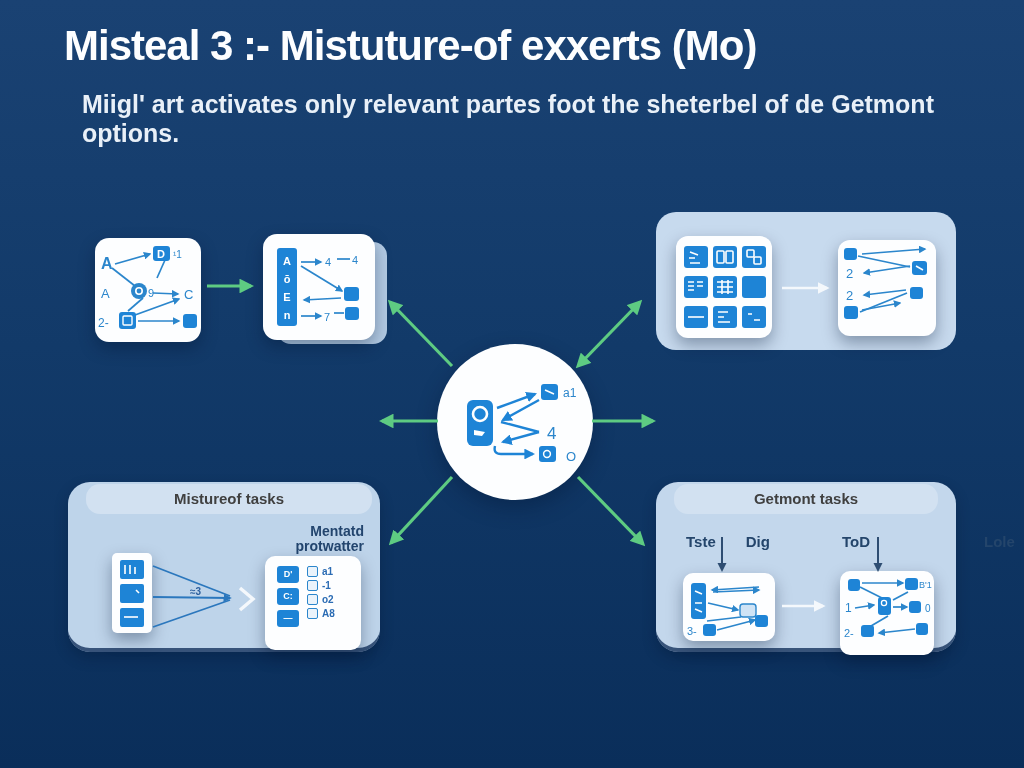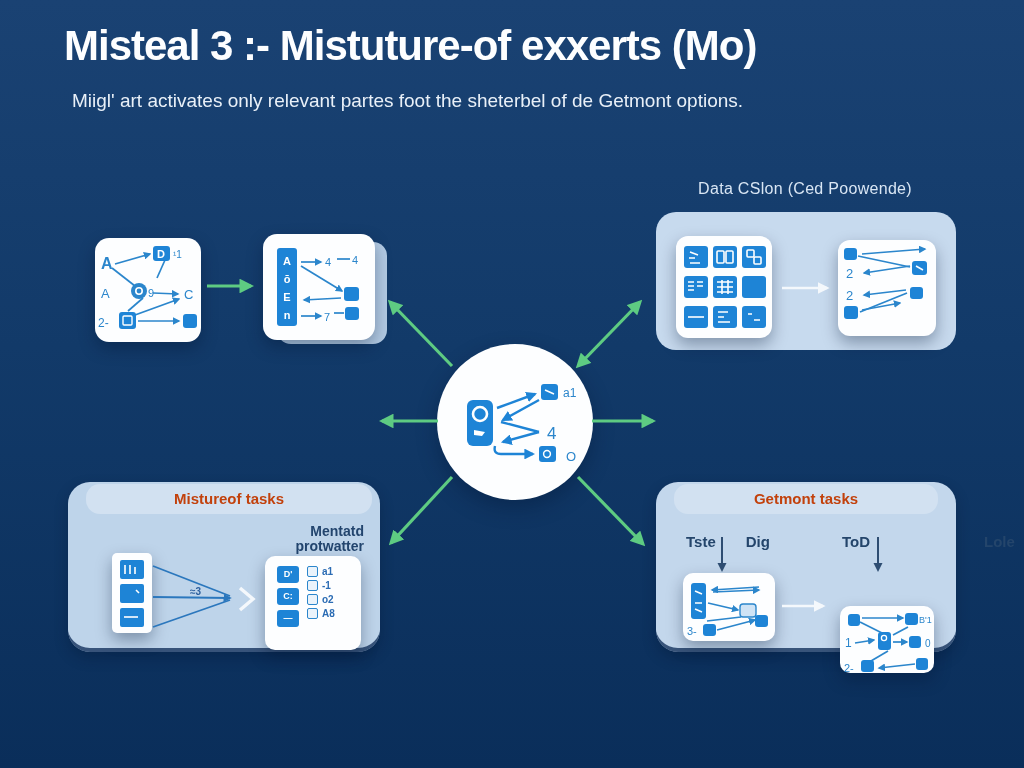--- a/index.html
+++ b/index.html
@@ -1,26 +1,26 @@
 <!DOCTYPE html>
 <html><head>
 <meta charset="utf-8">
 <style>
   html,body{margin:0;padding:0;}
   body{font-family:"Liberation Sans",sans-serif;background:#0a2e5a;}
   .canvas{position:relative;width:1024px;height:768px;overflow:hidden;
           background:linear-gradient(180deg,#1a4273 0%,#123a69 45%,#0a2e5a 100%);}
   .abs{position:absolute;}
   .title{left:64px;top:22px;width:880px;color:#fdfeff;font-size:42px;font-weight:700;letter-spacing:-1px;}
-  .subtitle{left:72px;top:90px;width:860px;color:#e9f0f8;font-size:19px;font-weight:400;}
+  .subtitle{left:82px;top:90px;width:860px;color:#e9f0f8;font-size:25px;font-weight:700;}
   .seclabel{color:#d9e6f4;font-size:16px;text-align:center;letter-spacing:.3px;}
   .whitebox{background:#fdfeff;border-radius:14px;box-shadow:0 7px 16px rgba(3,20,48,.35);}
   .panel{background:#c7daee;border-radius:20px;}
   .panel.dark-edge{box-shadow:inset 0 -5px 0 -1px rgba(10,40,84,.75),0 6px 14px rgba(3,20,48,.3);}
-  .panel-header{background:#d2e1f1;border-radius:14px;color:#c2410c;font-size:15px;font-weight:600;
+  .panel-header{background:#d2e1f1;border-radius:14px;color:#404040;font-size:15px;font-weight:600;
                 text-align:center;line-height:30px;}
   .slab{background:#b3cbe4;border-radius:14px;}
   .circle{background:#fdfeff;border-radius:50%;box-shadow:0 8px 20px rgba(3,20,48,.35);}
   .sublabel{color:#23456e;font-size:14px;font-weight:600;text-align:center;line-height:1.1;}
   .pair{display:flex;align-items:flex-end;color:#24456b;font-size:15px;font-weight:600;}
   .pair .gap{width:30px;}
   .chipcol{display:flex;flex-direction:column;gap:5px;}
   .chip{width:22px;height:17px;background:#1e84d6;border-radius:3px;color:#fff;font-size:9px;
         font-weight:700;text-align:center;line-height:17px;}
   .rowcol{display:flex;flex-direction:column;gap:3px;}
@@ -31,21 +31,20 @@
   svg text{font-family:"Liberation Sans",sans-serif;}
 </style>
 </head>
 <body>
 
 <div class="canvas">
 
   <div class="abs title">Misteal 3 :- Mistuture-of exxerts (Mo)</div>
   <div class="abs subtitle">Miigl' art activates only relevant partes foot the sheterbel of de Getmont options.</div>
 
-  <div class="abs seclabel" style="left:665px;top:180px;width:280px;">Data CSlon (Ced Poowende)</div>
 
   <div class="abs whitebox" style="left:95px;top:238px;width:106px;height:104px;">
     <svg width="106" height="104" viewBox="0 0 106 104">
       <defs>
           <marker id="mb1" markerWidth="4.5" markerHeight="4.5" refX="3.6" refY="2.25" orient="auto" markerUnits="strokeWidth">
         <path d="M0,0 L4.5,2.25 L0,4.5 Z" fill="#2b86cc"></path>
           </marker>
         </defs>
       <g stroke="#2b86cc" stroke-width="1.7" fill="none">
         <line x1="20" y1="26" x2="55" y2="16" marker-end="url(#mb1)"></line>
@@ -255,21 +254,21 @@
         <line x1="25" y1="30" x2="55" y2="37" marker-end="url(#mb5)"></line>
         <line x1="34" y1="57" x2="72" y2="47" marker-end="url(#mb5)"></line>
         <line x1="24" y1="48" x2="58" y2="44"></line>
       </g>
       <rect x="57" y="31" width="16" height="13" rx="3" fill="#cfe3f5" stroke="#2b86cc" stroke-width="1.4"></rect>
       <text x="4" y="62" font-size="11" fill="#2b86cc">3-</text>
       <rect x="20" y="51" width="13" height="12" rx="3" fill="#1e84d6"></rect>
       <rect x="72" y="42" width="13" height="12" rx="3" fill="#1e84d6"></rect>
     </svg>
   </div>
-  <div class="abs whitebox" style="left:840px;top:571px;width:94px;height:67px;border-radius:10px;margin-top:35px;">
+  <div class="abs whitebox" style="left:840px;top:571px;width:94px;height:84px;border-radius:10px;">
     <svg width="94" height="72" viewBox="0 0 94 72">
       <defs>
           <marker id="mb6" markerWidth="4.5" markerHeight="4.5" refX="3.6" refY="2.25" orient="auto" markerUnits="strokeWidth">
         <path d="M0,0 L4.5,2.25 L0,4.5 Z" fill="#2b86cc"></path>
           </marker>
         </defs>
       <g stroke="#2b86cc" stroke-width="1.7" fill="none">
         <line x1="22" y1="12" x2="63" y2="12" marker-end="url(#mb6)"></line>
         <line x1="20" y1="16" x2="42" y2="27"></line>
         <line x1="15" y1="37" x2="34" y2="34" marker-end="url(#mb6)"></line>

